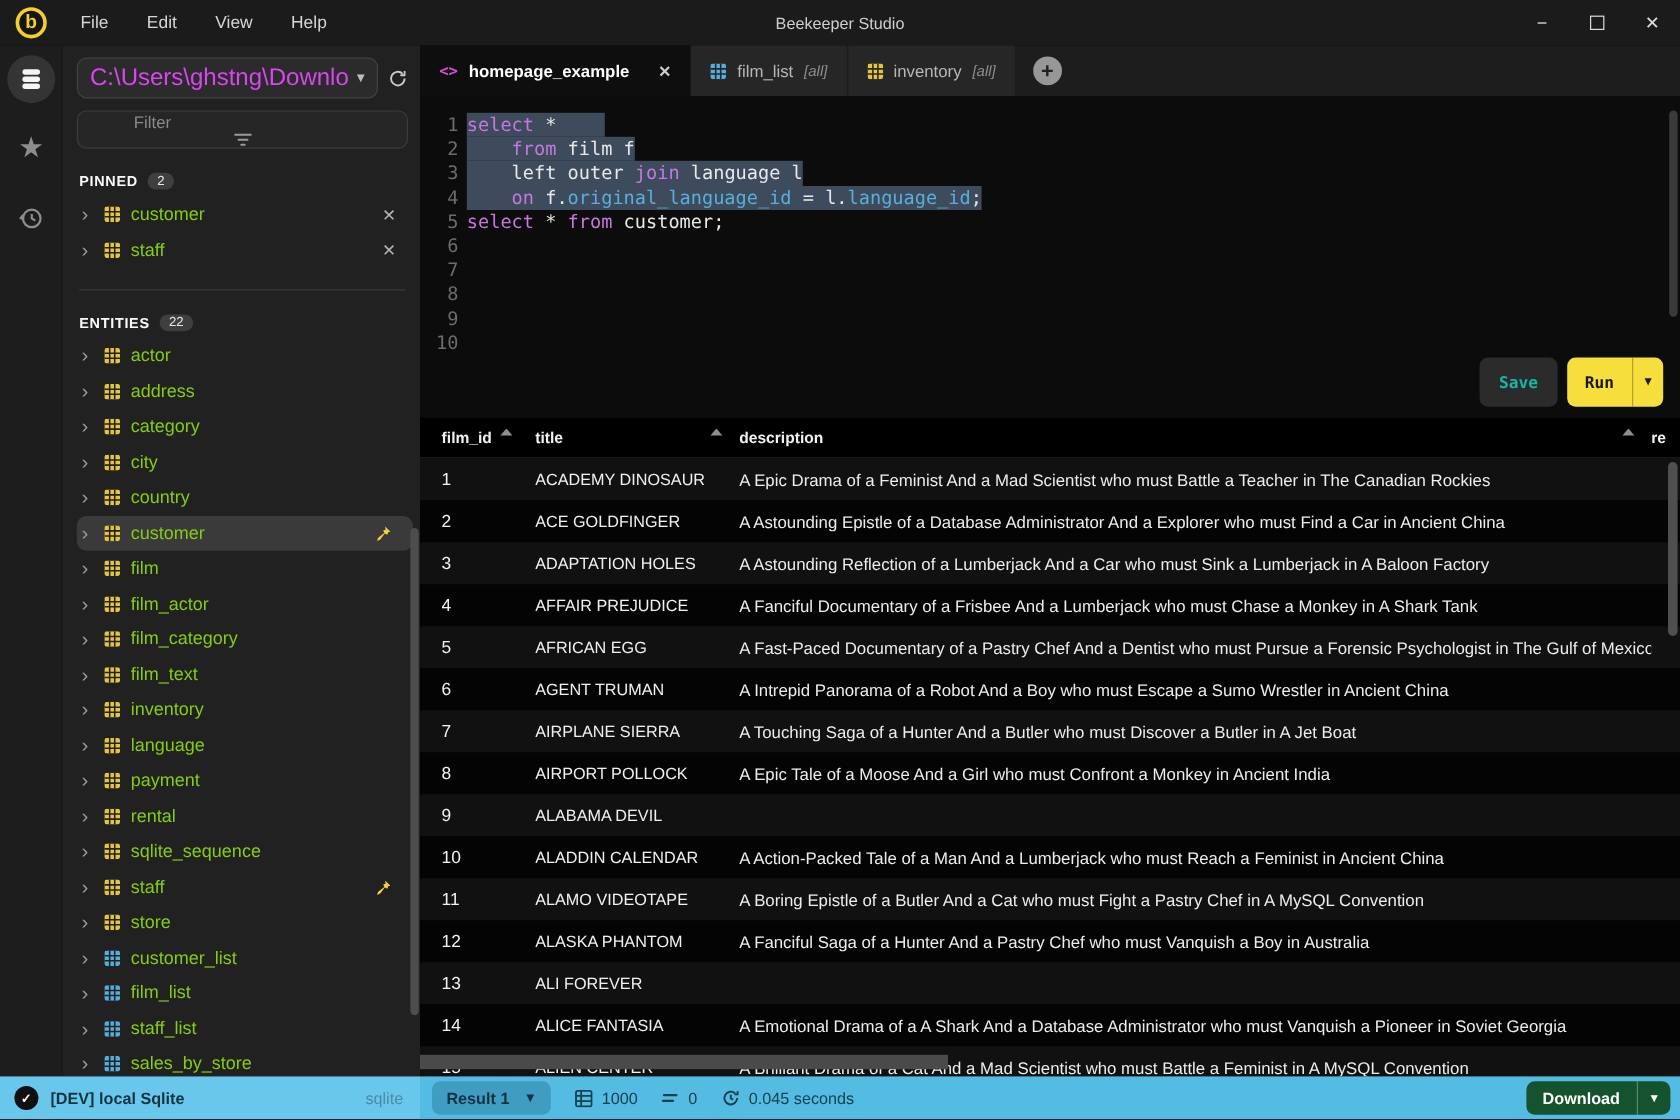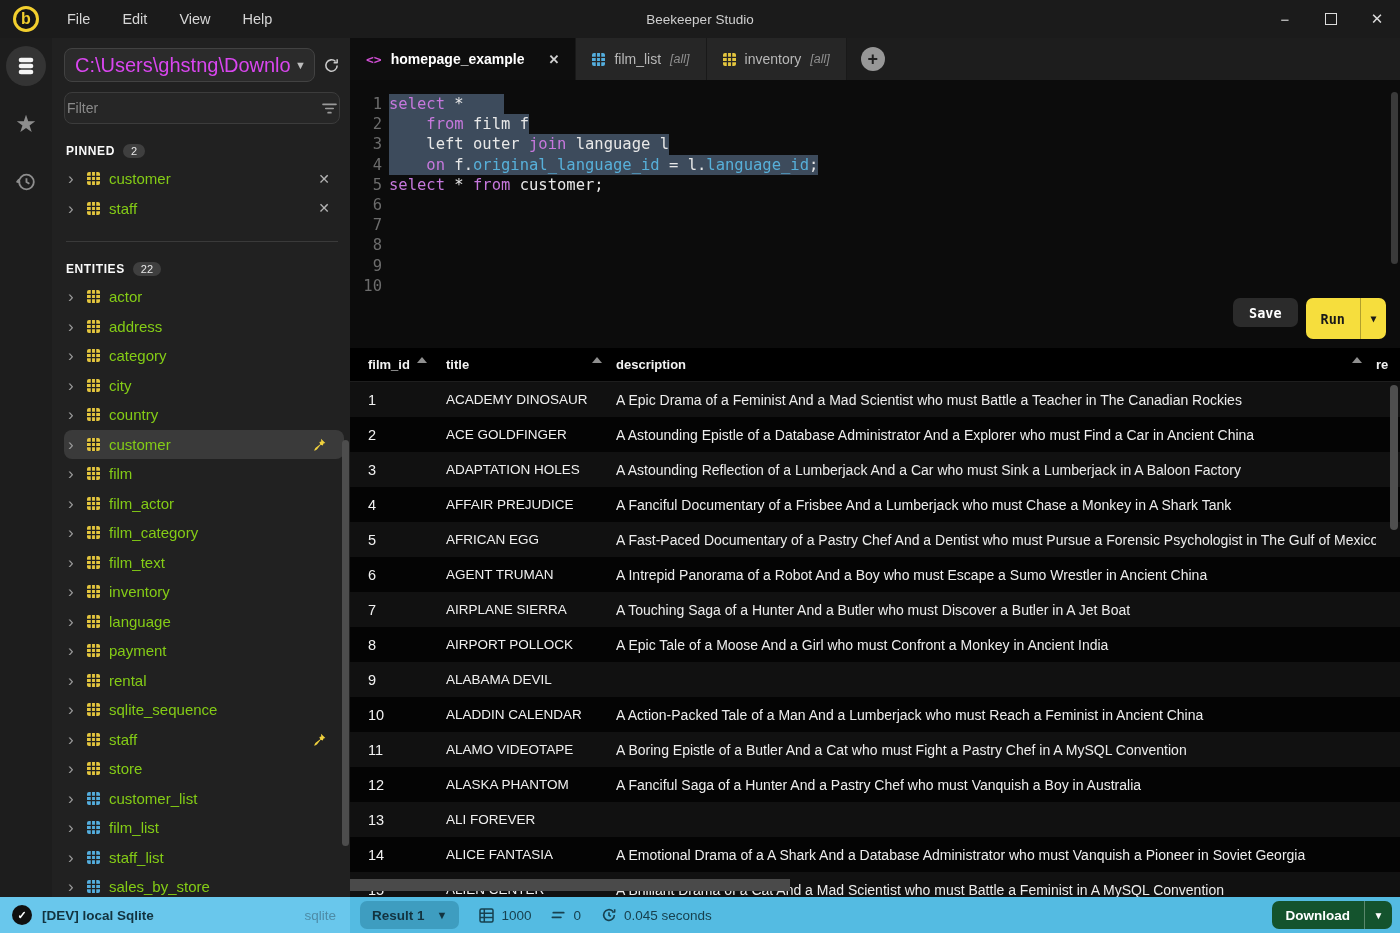--- a/index.html
+++ b/index.html
@@ -29,21 +29,21 @@
   .rail-btn .star { font-size:24px; line-height:1; }
   
   .panel { width:298px; background:#212121; position:relative; overflow:hidden; padding:10px 0 0 12px; }
   .conn-row { display:flex; align-items:center; gap:8px; margin-right:10px; }
   .conn-select { flex:1; height:34px; background:#2b2b2b; border:1px solid #424242; border-radius:8px;
     display:flex; align-items:center; padding:0 8px 0 10px; overflow:hidden; }
   .conn-path { font-size:20px; color:#d946ef; white-space:nowrap; overflow:hidden; flex:1; }
   .caret { font-size:11px; color:#bdbdbd; margin-left:4px; }
   .icon-btn { color:#c9c9c9; display:flex; align-items:center; justify-content:center; }
   .filter-row { margin:10px 10px 0 0; height:32px; background:#262626; border:1px solid #3c3c3c; border-radius:8px;
-    display:flex; align-items:center; padding:0 2px; }
+    display:flex; align-items:center; padding:0 22px;flex-direction:column; }
   .filter-input { flex:1; background:transparent; border:none; outline:none; color:#d8d8d8; font-size:14px; font-family:inherit; }
   .filter-input::placeholder { color:#8a8a8a; }
   .section-head { display:flex; align-items:center; gap:8px; margin:20px 10px 6px 2px; }
   .section-label { font-size:12px; font-weight:bold; letter-spacing:.6px; color:#fafafa; }
   .badge { background:#3f3f3f; color:#e8e8e8; border-radius:9px; font-size:11px; padding:1px 8px; }
   .tree { margin-top:4px; }
   .tree-row { height:29.5px; display:flex; align-items:center; gap:9px; padding:0 8px 0 4px; margin-right:6px; border-radius:8px; position:relative; }
   .tree-row.highlighted { background:#3a3a3a; }
   .chev { color:#9a9a9a; font-size:17px; line-height:1; width:10px; }
   .grid-ic { display:flex; }
@@ -72,22 +72,22 @@
   
   .editor { height:268px; background:#0c0c0c; position:relative; padding-top:14px; font-family:"DejaVu Sans Mono", monospace; }
   .code-line { height:20.2px; display:flex; font-size:15.5px; line-height:20.2px; white-space:pre; }
   .code-line .gutter { width:32px; text-align:right; color:#6c6c6c; margin-right:7px; flex:none; }
   .code-text { white-space:pre; }
   .code-text.sel { background:#3d4b5c; }
   .code-line.extend .sel { padding-right:40px; }
   .tok-kw { color:#c678dd; } .tok-pl { color:#e8e8e8; } .tok-fd { color:#57b0da;margin-top:28px; }
   .editor-scroll { position:absolute; right:2px; top:12px; width:7px; height:172px; border-radius:4px; background:#3a3a3a; }
   .editor-toolbar { position:absolute; right:14px; bottom:9px; display:flex; gap:8px; }
-  .btn-save { background:#2b2b2b; color:#ffffff; font-weight:bold; font-size:13.5px; border:none; border-radius:7px;
-    padding:0 16px; height:29px; font-family:inherit;text-align:right; }
+  .btn-save { background:#2b2b2b; color:#14b8a6; font-weight:bold; font-size:13.5px; border:none; border-radius:7px;
+    padding:0 16px; height:41px; font-family:inherit;text-align:right; }
   .btn-run { display:flex; background:#f6de3d; border-radius:7px; overflow:hidden; height:41px; }
   .btn-run .run-main { color:#191919; font-weight:bold; font-size:13.5px; padding:0 15px; display:flex; align-items:center; }
   .btn-run .run-caret { width:26px; display:flex; align-items:center; justify-content:center; color:#191919;
     border-left:1px solid rgba(0,0,0,.28); font-size:10px; }
   
   .results { flex:1; display:flex; flex-direction:column; position:relative; overflow:hidden; }
   .rt-header { height:34px; background:#000; display:grid; grid-template-columns:78px 170px 1fr 24px;
     align-items:center; padding-left:18px; border-bottom:1px solid #1e1e1e; }
   .rt-h { display:flex; align-items:flex-start; font-size:13px; font-weight:bold; color:#f2f2f2; overflow:hidden; white-space:nowrap; }
   .sort-up { width:0; height:0; border-left:5px solid transparent; border-right:5px solid transparent;

